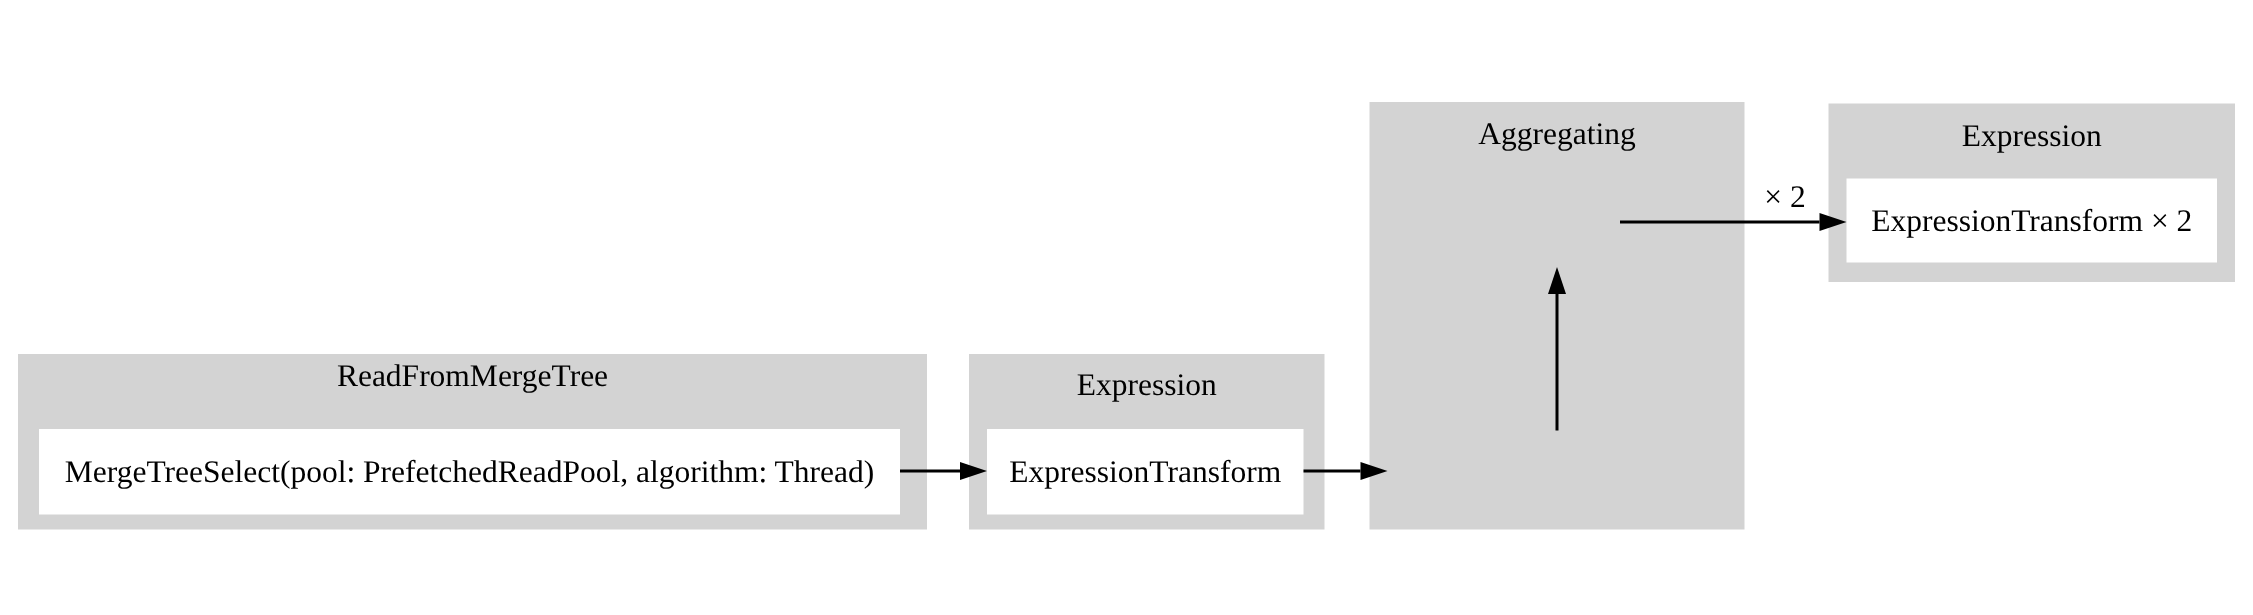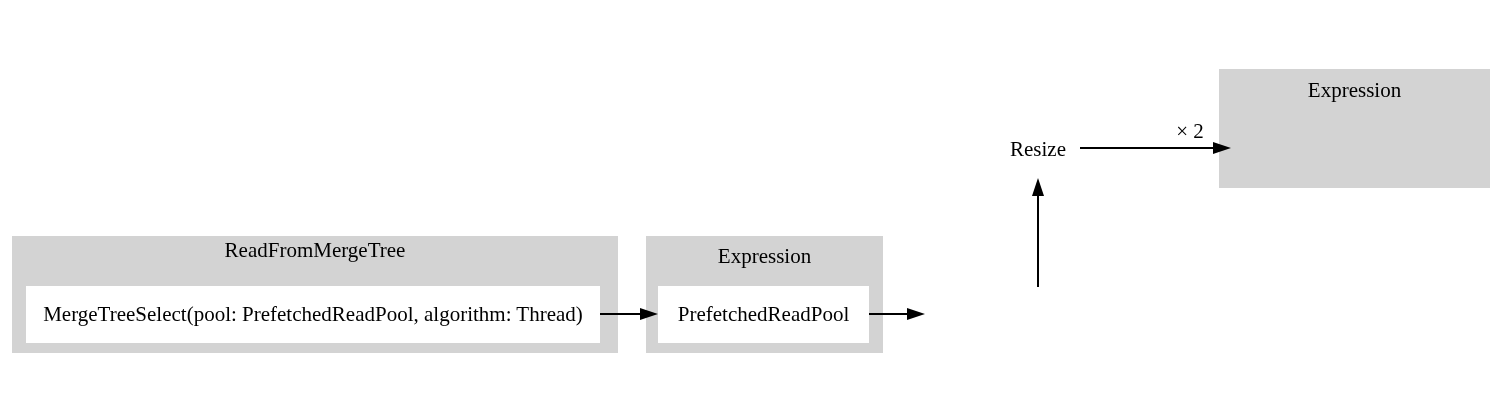--- a/index.html
+++ b/index.html
@@ -72,32 +72,35 @@
 <div class="canvas">
 
   <div class="cluster" style="left:12px; top:236px; width:606px; height:117px;">
     <div class="cluster-title" style="top:1px;">ReadFromMergeTree</div>
   </div>
 
   <div class="cluster" style="left:646px; top:236px; width:237px; height:117px;">
     <div class="cluster-title" style="top:7px;">Expression</div>
   </div>
 
+  <div class="cluster" style="left:913px; top:68px; width:250px; height:285px;">
+    <div class="cluster-title" style="top:8px;">Aggregating</div>
+  </div>
 
   <div class="cluster" style="left:1219px; top:69px; width:271px; height:119px;">
     <div class="cluster-title" style="top:8px;">Expression</div>
   </div>
 
   <div class="node" style="left:26px; top:286px; width:574px; height:57px;">MergeTreeSelect(pool: PrefetchedReadPool, algorithm: Thread)</div>
 
-  <div class="node" style="left:658px; top:286px; width:211px; height:57px;">PrefetchedReadPool</div>
+  <div class="node" style="left:658px; top:286px; width:211px; height:57px;">ExpressionTransform</div>
 
 
-  <div class="node" style="left:996px; top:121px; width:84px; height:57px;">Resize</div>
 
+  <div class="node" style="left:1231px; top:119px; width:247px; height:56px;">ExpressionTransform × 2</div>
 
   <div class="edge-line" style="left:600px; top:313px; width:42px; height:2px;"></div>
   <div class="arrow-right" style="left:640px; top:308px;"></div>
 
   <div class="edge-line" style="left:869px; top:313px; width:38px; height:2px;"></div>
   <div class="arrow-right" style="left:907px; top:308px;"></div>
 
   <div class="edge-line" style="left:1037px; top:196px; width:2px; height:91px;"></div>
   <div class="arrow-up" style="left:1032px; top:178px;"></div>
 

